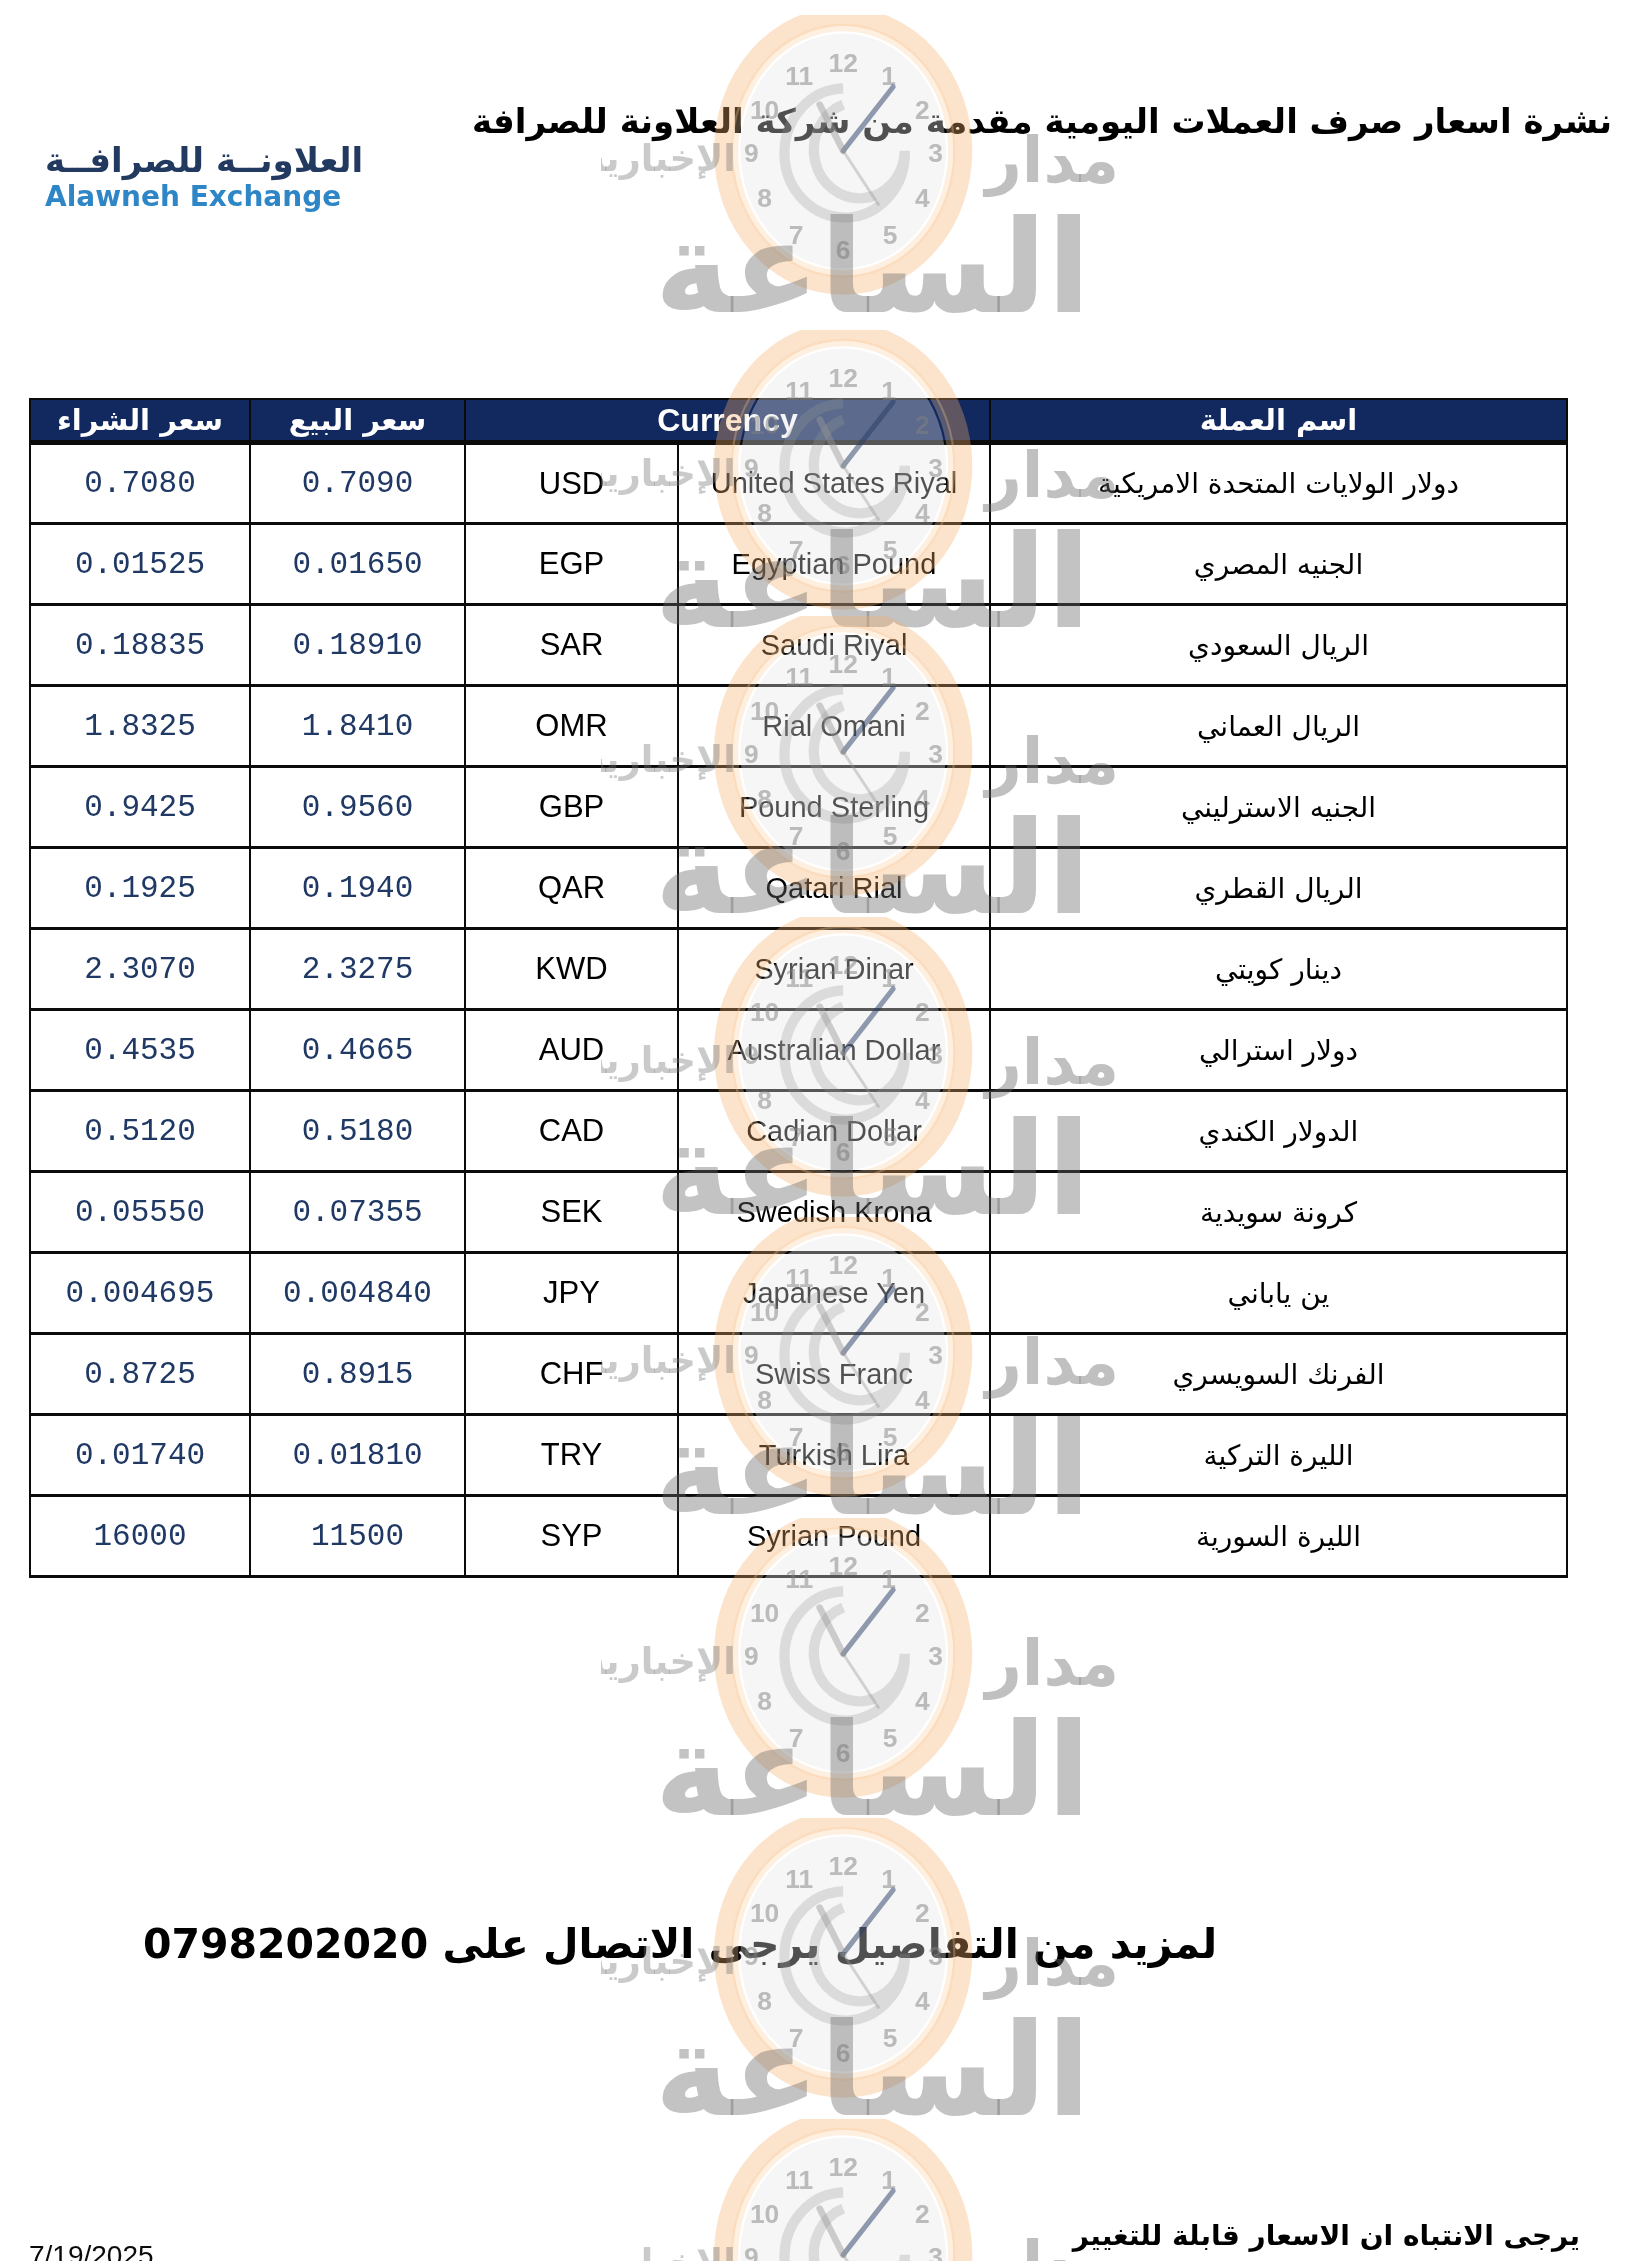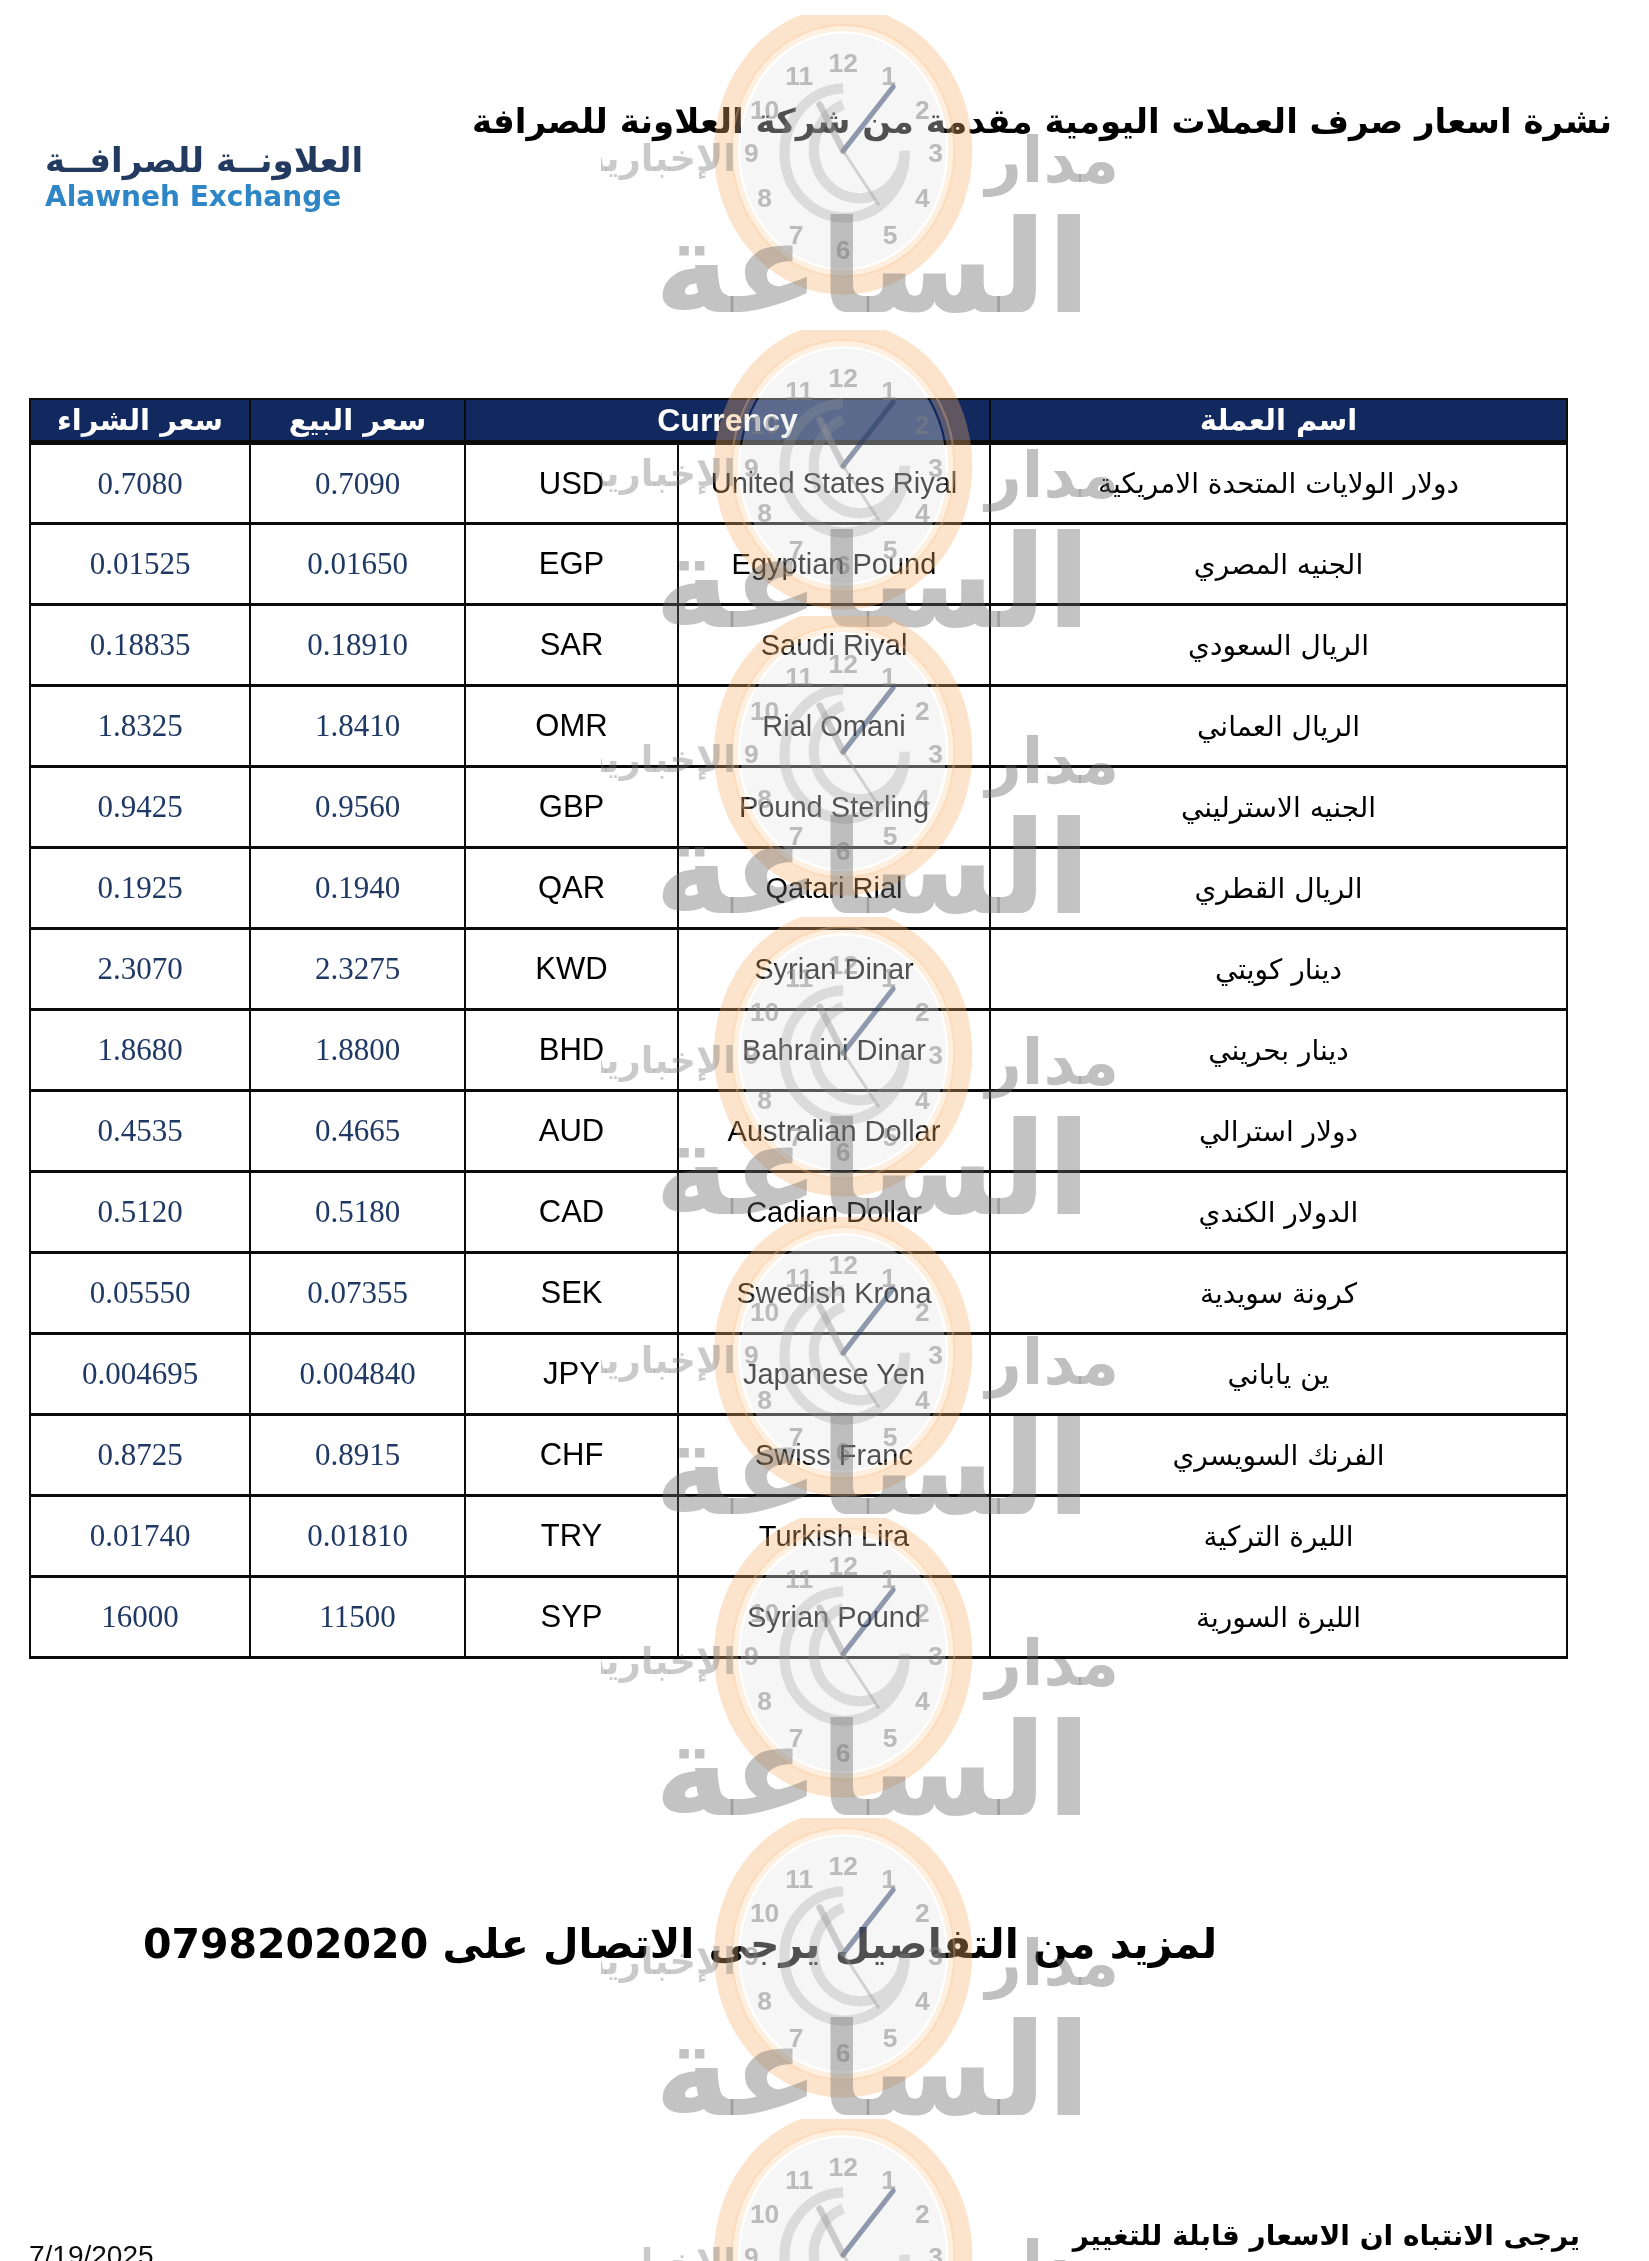--- a/index.html
+++ b/index.html
@@ -28,21 +28,21 @@
   table.rates col.c3{width:213px}
   table.rates col.c4{width:312px}
   table.rates col.c5{width:577px}
   table.rates th,table.rates td{border:2.2px solid var(--border);text-align:center;vertical-align:middle;padding:0;}
   table.rates{border:2.9px solid var(--border);}
   table.rates thead th{background:var(--header-bg);color:#ffffff;height:40px;font-weight:bold;border-bottom:5.1px solid var(--border);}
   th.h-ar{font-size:29px;direction:rtl;font-weight:600;}
   th.h-cur{font-size:32px;font-family:"Liberation Sans",sans-serif;font-weight:normal;}
   table.rates tbody tr{height:81px;}
   table.rates tbody td{border-top:3.7px solid var(--border);border-bottom:3.7px solid var(--border);}
-  td.c-buy,td.c-sell{color:var(--price-text);font-size:31px;font-family:Liberation Serif, serif;}
+  td.c-buy,td.c-sell{color:var(--price-text);font-size:31px;font-family:Liberation Mono, monospace;}
   td.c-code{color:#000;font-size:31px;font-family:"Liberation Sans",sans-serif;}
   td.c-en{color:#000;font-size:29px;font-family:"Liberation Sans",sans-serif;}
   td.c-ar{color:#000;font-size:28px;direction:rtl;}
 
   
   .contact{position:absolute;top:1920px;left:0;width:1360px;text-align:center;direction:rtl;font-size:41px;font-weight:bold;color:#000;z-index:2;}
   .footer-date{position:absolute;top:2216px;left:29px;font-size:28px;font-family:"Liberation Sans",sans-serif;color:#0a0a0a;z-index:2;margin-top:24px;}
   .footer-notice{position:absolute;top:2219px;right:69px;direction:rtl;font-size:28px;font-weight:600;color:#000;z-index:2;}
 
   
@@ -120,27 +120,20 @@
       <td class="c-ar">الريال القطري</td>
     </tr>
         <tr>
       <td class="c-buy">2.3070</td>
       <td class="c-sell">2.3275</td>
       <td class="c-code">KWD</td>
       <td class="c-en">Syrian Dinar</td>
       <td class="c-ar">دينار كويتي</td>
     </tr>
         <tr>
-      <td class="c-buy">1.8680</td>
-      <td class="c-sell">1.8800</td>
-      <td class="c-code">BHD</td>
-      <td class="c-en">Bahraini Dinar</td>
-      <td class="c-ar">دينار بحريني</td>
-    </tr>
-        <tr>
       <td class="c-buy">0.4535</td>
       <td class="c-sell">0.4665</td>
       <td class="c-code">AUD</td>
       <td class="c-en">Australian Dollar</td>
       <td class="c-ar">دولار استرالي</td>
     </tr>
         <tr>
       <td class="c-buy">0.5120</td>
       <td class="c-sell">0.5180</td>
       <td class="c-code">CAD</td>

